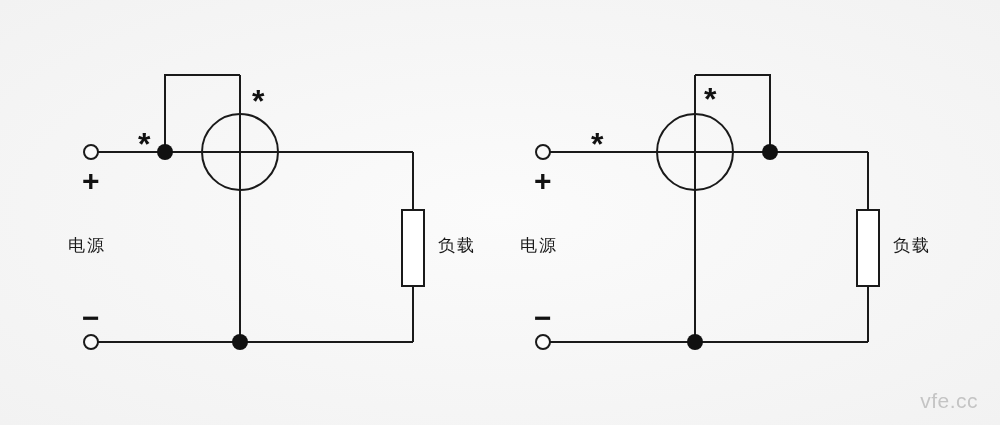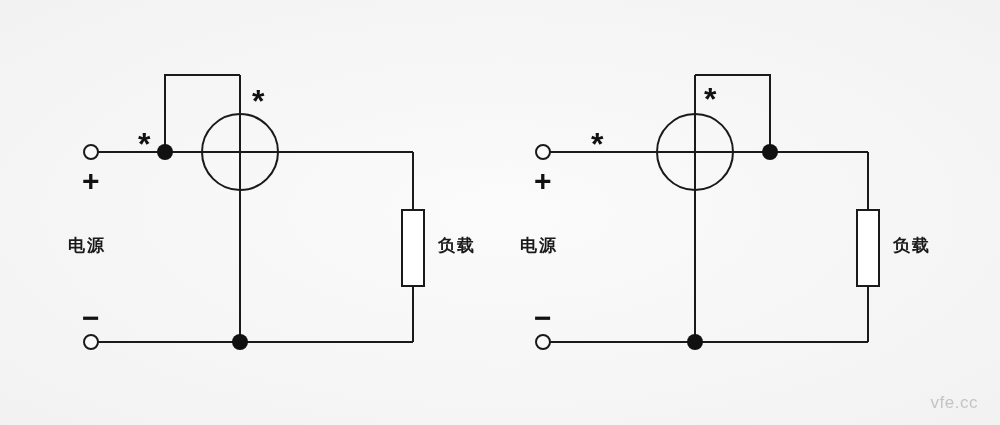--- a/index.html
+++ b/index.html
@@ -23,37 +23,36 @@
     position: absolute;
     color: #111;
     line-height: 1;
     white-space: nowrap;
     user-select: none;
   }
   .cjk {
     font-size: 17px;
     letter-spacing: 2px;
     color: #1a1a1a;
-    font-weight: bold;
   }
   .sign {
     font-size: 30px;
     font-weight: bold;
     color: #111;
   }
   .star {
     font-size: 32px;
     font-weight: bold;
     color: #111;
   }
   .watermark {
     position: absolute;
     right: 22px;
     bottom: 12px;
-    font-size: 17px;
+    font-size: 21px;
     color: #c4c4c4;
     letter-spacing: 0.5px;
   }
 </style>
 </head>
 <body>
 
 <div class="stage">
 
   <svg width="1000" height="425" viewBox="0 0 1000 425">

